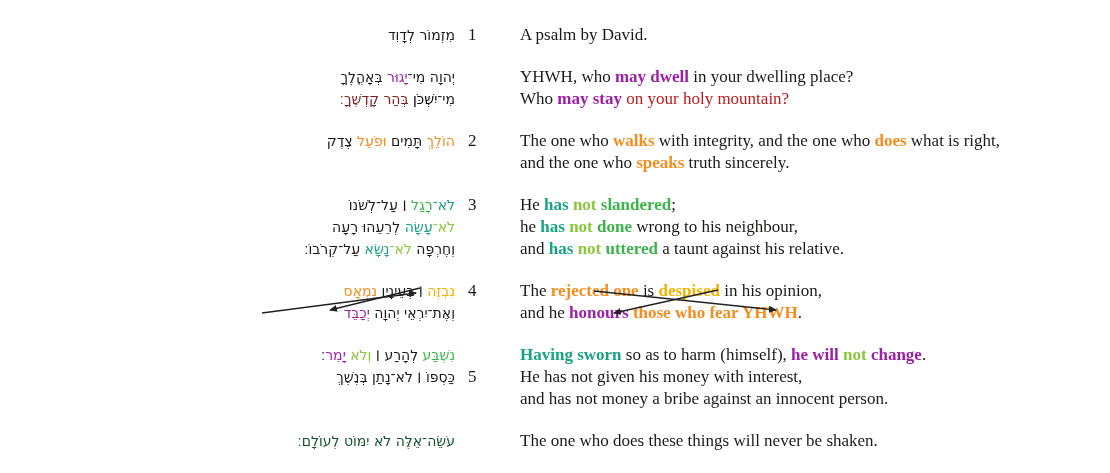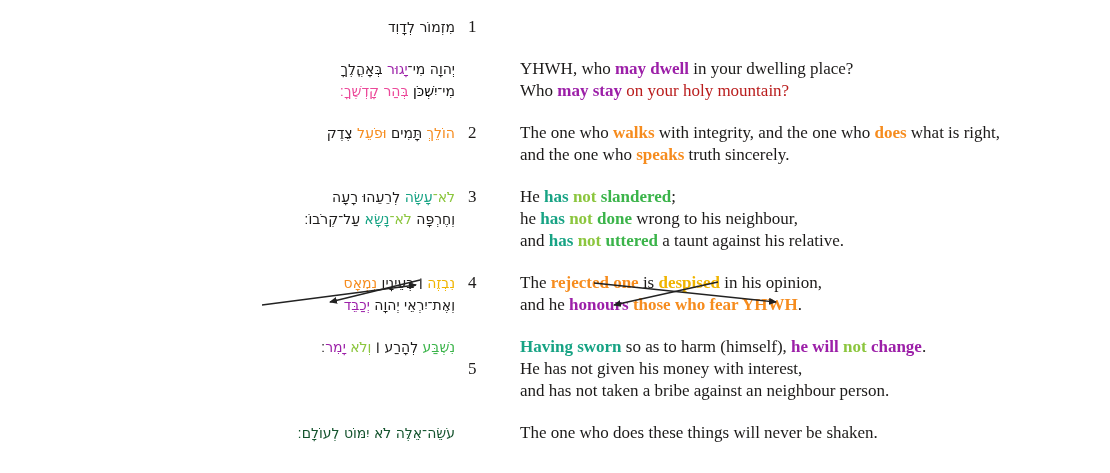--- a/index.html
+++ b/index.html
@@ -1,18 +1,18 @@
 <!DOCTYPE html>
 <html><head>
 <meta charset="utf-8">
 <style>
   html,body{margin:0;padding:0;background:#ffffff;}
   body{width:1110px;height:473px;overflow:hidden;
        font-family:"Liberation Serif", serif;color:#1c1a19;}
-  .page{padding-top:16px;}
+  .page{padding-top:24px;}
   .row{display:flex;margin-bottom:20px;}
   .heb{width:455px;text-align:right;direction:rtl;position:relative;
        font-family:"DejaVu Sans", sans-serif;font-size:14px;line-height:22px;}
   .num{width:40px;font-size:17px;line-height:22px;text-align:left;
        box-sizing:border-box;padding-left:13px;}
   .eng{flex:1;position:relative;box-sizing:border-box;padding-left:25px;
        font-size:17px;line-height:22px;}
   .line{height:22px;white-space:pre;}
   .seg{display:inline;}
   .arrows{position:absolute;top:0;pointer-events:none;}
@@ -24,25 +24,28 @@
 
 <div class="page">
   <div>
       <div class="row">
         <div class="heb" dir="rtl">
           <div class="line"><span class="seg" style="color: rgb(28, 26, 25);">מִזְמוֹר לְדָוִד</span></div>
         </div>
         <div class="num">
           <div class="vnum" style="padding-top: 0px;">1</div>
         </div>
+        <div class="eng">
+          <div class="line"><span class="seg" style="color: rgb(28, 26, 25);">A psalm by David.</span></div>
+        </div>
       </div>
       <div class="row">
         <div class="heb" dir="rtl">
           <div class="line"><span class="seg" style="color: rgb(28, 26, 25);">יְהוָה מִי־</span><span class="seg" style="color: rgb(156, 31, 168);">יָגוּר</span><span class="seg" style="color: rgb(28, 26, 25);"> בְּאָהֳלֶךָ</span></div>
-          <div class="line"><span class="seg" style="color: rgb(28, 26, 25);">מִי־</span><span class="seg" style="color: #000000;">יִשְׁכֹּן</span><span class="seg" style="color: #ec4899;"> בְּהַר קָדְשֶׁךָ׃</span></div>
+          <div class="line"><span class="seg" style="color: rgb(28, 26, 25);">מִי־</span><span class="seg" style="color: #000000;">יִשְׁכֹּן</span><span class="seg" style="color: #7f1d1d;"> בְּהַר קָדְשֶׁךָ׃</span></div>
         </div>
         <div class="num"></div>
         <div class="eng">
           <div class="line"><span class="seg" style="color: rgb(28, 26, 25);">YHWH, who </span><span class="seg" style="color: rgb(156, 31, 168); font-weight: bold;">may dwell</span><span class="seg" style="color: rgb(28, 26, 25);"> in your dwelling place?</span></div>
           <div class="line"><span class="seg" style="color: rgb(28, 26, 25); margin-top: 47px;">Who </span><span class="seg" style="color: rgb(156, 31, 168); font-weight: bold;">may stay</span><span class="seg" style="color: #b91c1c;"> on your holy mountain?</span></div>
         </div>
       </div>
       <div class="row">
         <div class="heb" dir="rtl">
           <div class="line"><span class="seg" style="color: rgb(246, 140, 30);">הוֹלֵךְ</span><span class="seg" style="color: rgb(28, 26, 25);"> תָּמִים </span><span class="seg" style="color: rgb(246, 140, 30);">וּפֹעֵל</span><span class="seg" style="color: rgb(28, 26, 25);"> צֶדֶק</span></div>
@@ -50,20 +53,21 @@
         <div class="num">
           <div class="vnum" style="padding-top: 0px;">2</div>
         </div>
         <div class="eng">
           <div class="line"><span class="seg" style="color: rgb(28, 26, 25);">The one who </span><span class="seg" style="color: rgb(246, 140, 30); font-weight: bold;">walks</span><span class="seg" style="color: rgb(28, 26, 25);"> with integrity, and the one who </span><span class="seg" style="color: rgb(246, 140, 30); font-weight: bold;">does</span><span class="seg" style="color: rgb(28, 26, 25);"> what is right,</span></div>
           <div class="line"><span class="seg" style="color: rgb(28, 26, 25);">and the one who </span><span class="seg" style="color: rgb(246, 140, 30); font-weight: bold;">speaks</span><span class="seg" style="color: rgb(28, 26, 25);"> truth sincerely.</span></div>
         </div>
       </div>
       <div class="row">
         <div class="heb" dir="rtl">
+          <div class="line"><span class="seg" style="color: rgb(23, 163, 132);">לֹא־</span><span class="seg" style="color: rgb(59, 180, 74);">רָגַל</span><span class="seg" style="color: rgb(28, 26, 25);"> ׀ עַל־לְשֹׁנוֹ</span></div>
           <div class="line"><span class="seg" style="color: rgb(140, 198, 62);">לֹא־</span><span class="seg" style="color: rgb(23, 163, 132);">עָשָׂה</span><span class="seg" style="color: rgb(28, 26, 25);"> לְרֵעֵהוּ רָעָה</span></div>
           <div class="line"><span class="seg" style="color: rgb(28, 26, 25);">וְחֶרְפָּה </span><span class="seg" style="color: rgb(140, 198, 62);">לֹא־</span><span class="seg" style="color: rgb(23, 163, 132);">נָשָׂא</span><span class="seg" style="color: rgb(28, 26, 25);"> עַל־קְרֹבוֹ׃</span></div>
         </div>
         <div class="num">
           <div class="vnum" style="padding-top: 0px;">3</div>
         </div>
         <div class="eng">
           <div class="line"><span class="seg" style="color: rgb(28, 26, 25);">He </span><span class="seg" style="color: rgb(23, 163, 132); font-weight: bold;">has</span><span class="seg" style="color: rgb(28, 26, 25);"> </span><span class="seg" style="color: rgb(140, 198, 62); font-weight: bold;">not</span><span class="seg" style="color: rgb(28, 26, 25);"> </span><span class="seg" style="color: rgb(59, 180, 74); font-weight: bold;">slandered</span><span class="seg" style="color: rgb(28, 26, 25);">;</span></div>
           <div class="line"><span class="seg" style="color: rgb(28, 26, 25);">he </span><span class="seg" style="color: rgb(23, 163, 132); font-weight: bold;">has</span><span class="seg" style="color: rgb(28, 26, 25);"> </span><span class="seg" style="color: rgb(140, 198, 62); font-weight: bold;">not</span><span class="seg" style="color: rgb(28, 26, 25);"> </span><span class="seg" style="color: rgb(59, 180, 74); font-weight: bold;">done</span><span class="seg" style="color: rgb(28, 26, 25);"> wrong to his neighbour,</span></div>
           <div class="line"><span class="seg" style="color: rgb(28, 26, 25);">and </span><span class="seg" style="color: rgb(23, 163, 132); font-weight: bold;">has</span><span class="seg" style="color: rgb(28, 26, 25);"> </span><span class="seg" style="color: rgb(140, 198, 62); font-weight: bold;">not</span><span class="seg" style="color: rgb(28, 26, 25);"> </span><span class="seg" style="color: rgb(59, 180, 74); font-weight: bold;">uttered</span><span class="seg" style="color: rgb(28, 26, 25);"> a taunt against his relative.</span></div>
@@ -96,28 +100,29 @@
               </marker>
             </defs>
 <line x1="74" y1="11" x2="256" y2="30" stroke="#222" stroke-width="1.3" marker-end="url(#me1)"></line>
 <line x1="198" y1="10" x2="94" y2="33" stroke="#222" stroke-width="1.3" marker-end="url(#me1)"></line>
 </svg>
         </div>
       </div>
       <div class="row">
         <div class="heb" dir="rtl">
           <div class="line"><span class="seg" style="color: rgb(59, 180, 74);">נִשְׁבַּע</span><span class="seg" style="color: rgb(28, 26, 25);"> לְהָרַע ׀ </span><span class="seg" style="color: rgb(140, 198, 62);">וְלֹא</span><span class="seg" style="color: rgb(28, 26, 25);"> </span><span class="seg" style="color: rgb(156, 31, 168);">יָמִר</span><span class="seg" style="color: rgb(28, 26, 25);">׃</span></div>
+          <div class="line"><span class="seg" style="color: rgb(28, 26, 25);">כַּסְפּוֹ ׀ לֹא־נָתַן בְּנֶשֶׁךְ</span></div>
         </div>
         <div class="num">
           <div class="vnum" style="padding-top: 22px;">5</div>
         </div>
         <div class="eng">
           <div class="line"><span class="seg" style="color: rgb(23, 163, 132); font-weight: bold;">Having sworn</span><span class="seg" style="color: rgb(28, 26, 25);"> so as to harm (himself), </span><span class="seg" style="color: rgb(156, 31, 168); font-weight: bold;">he will</span><span class="seg" style="color: rgb(28, 26, 25);"> </span><span class="seg" style="color: rgb(140, 198, 62); font-weight: bold;">not</span><span class="seg" style="color: rgb(28, 26, 25);"> </span><span class="seg" style="color: rgb(156, 31, 168); font-weight: bold;">change</span><span class="seg" style="color: rgb(28, 26, 25);">.</span></div>
           <div class="line"><span class="seg" style="color: rgb(28, 26, 25);">He has not given his money with interest,</span></div>
-          <div class="line"><span class="seg" style="color: rgb(28, 26, 25);">and has not taken a bribe against an neighbour person.</span></div>
+          <div class="line"><span class="seg" style="color: rgb(28, 26, 25);">and has not money a bribe against an innocent person.</span></div>
         </div>
       </div>
       <div class="row">
         <div class="heb" dir="rtl">
           <div class="line"><span class="seg" style="color: #14532d;">עֹשֵׂה־אֵלֶּה לֹא יִמּוֹט לְעוֹלָם׃</span></div>
         </div>
         <div class="num"></div>
         <div class="eng">
           <div class="line"><span class="seg" style="color: rgb(28, 26, 25);">The one who does these things will never be shaken.</span></div>
         </div>

